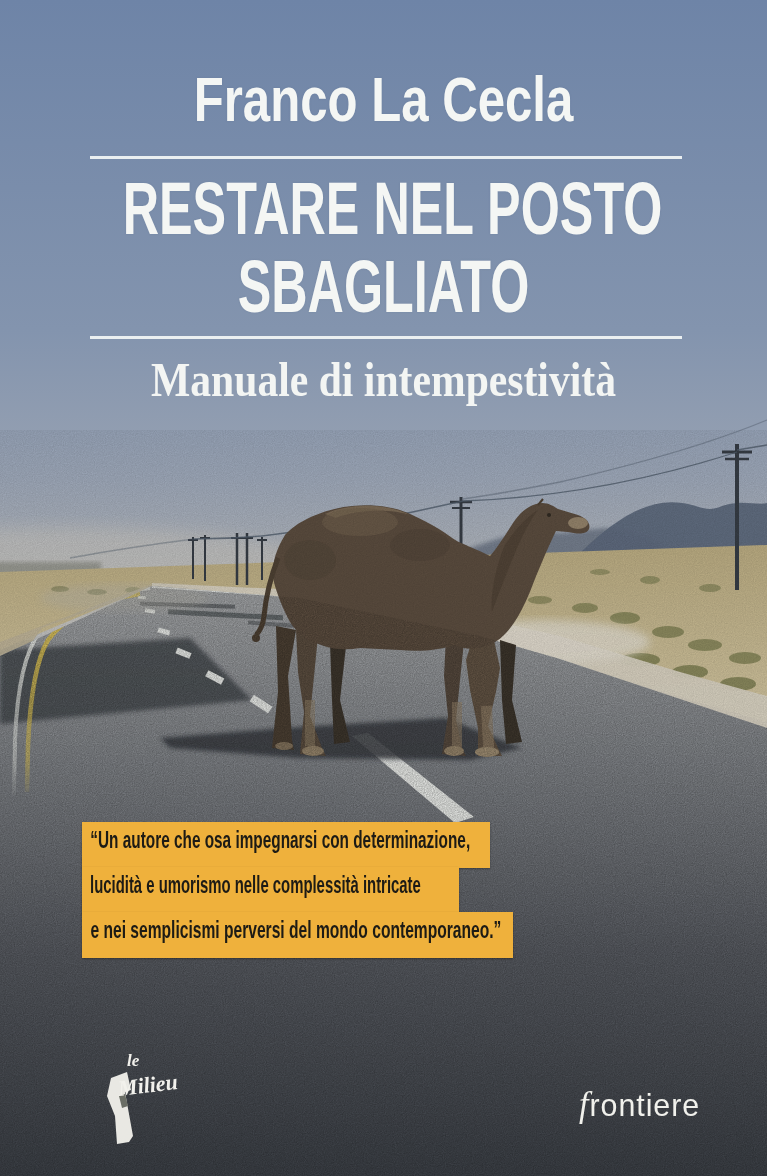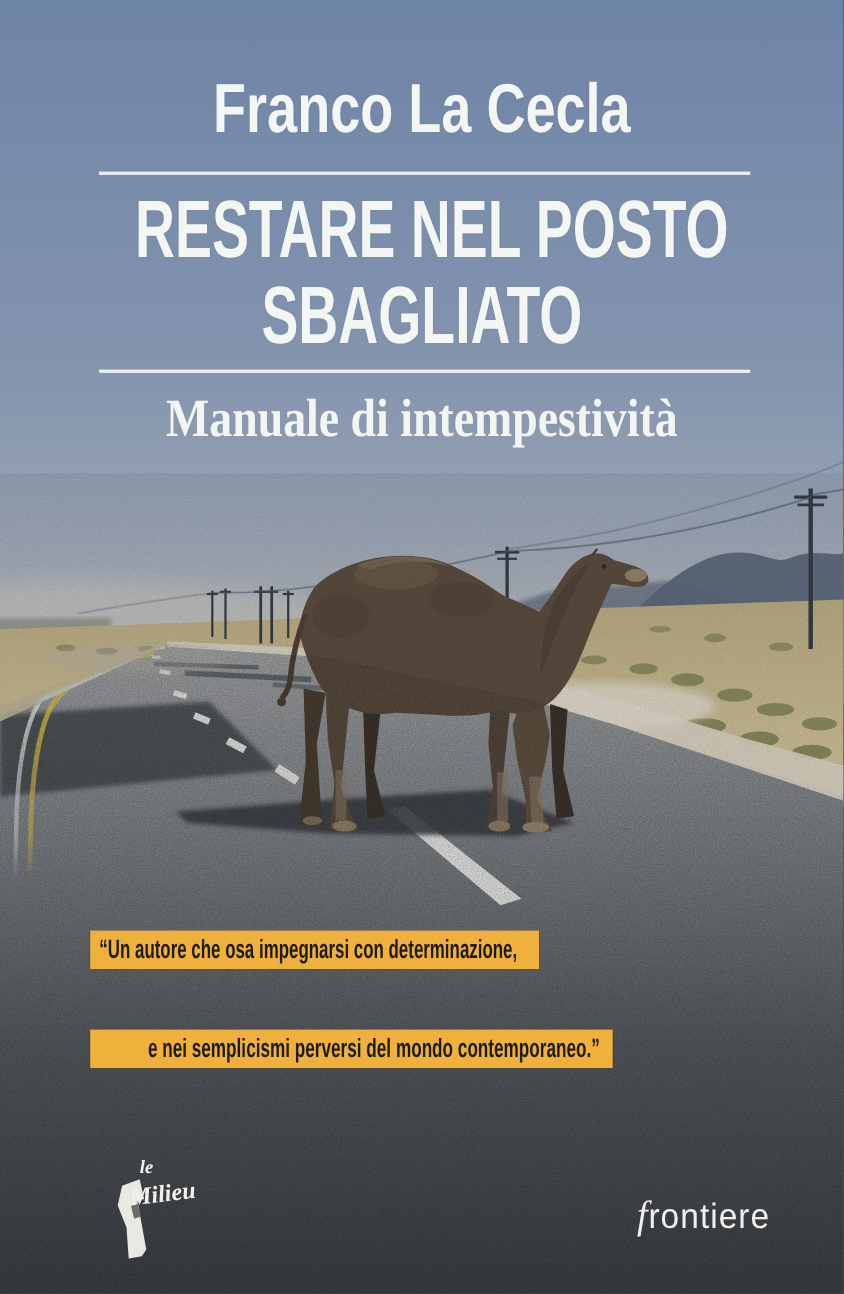--- a/index.html
+++ b/index.html
@@ -24,33 +24,32 @@
     transform:scaleX(.68);transform-origin:center;white-space:nowrap;
     text-shadow:0 0 2px rgba(90,110,140,.35);
   }
   .subtitle{
     left:0;right:0;top:352px;text-align:center;
     font-family:"Liberation Serif",serif;
     font-size:49px;line-height:56px;font-weight:bold;color:#f3f5f3;
     transform:scaleX(.85);transform-origin:center;white-space:nowrap;
   }
   .qbar{
-    position:absolute;left:82px;height:35px;background:#efb13c;z-index:2;
+    position:absolute;left:82px;height:46px;background:#efb13c;z-index:2;
     overflow:visible;white-space:nowrap;
     box-shadow:0 1px 2px rgba(0,0,0,.35);
-    margin-top:24px;
   }
   .qbar span{
     display:inline-block;padding-left:13px;line-height:35px;
     font-size:24px;font-weight:bold;color:#1d1b15;
     transform-origin:left center;white-space:nowrap;
   }
   .qb1{top:822px;width:408px;} .qb1 span{transform:scaleX(.64);}
   .qb2{top:867px;width:377px;} .qb2 span{transform:scaleX(.62);}
-  .qb3{top:912px;width:431px;padding-left:44px;} .qb3 span{transform:scaleX(.65);}
+  .qb3{top:912px;width:431px;} .qb3 span{transform:scaleX(.65);}
   .qb4{top:954px;width:131px;} .qb4 span{transform:scaleX(.84);}
   .lemilieu{left:89px;top:1044px;width:110px;height:108px;}
   .frontiere{
     left:579px;top:1086px;display:block;
     font-size:32px;line-height:36px;color:#f1f1ec;letter-spacing:1px;
     transform:scaleX(.95);transform-origin:left;
   }
   .frontiere::first-letter{
     font-family:"Liberation Serif",serif;font-style:italic;font-size:36px;
   }
@@ -282,20 +281,23 @@
     <div>SBAGLIATO</div>
   </div>
 
   <div class="rule rule2"></div>
 
   <div class="txt subtitle">Manuale di intempestività</div>
 
   <div class="qbar qb1">
     <span>“Un autore che osa impegnarsi con determinazione,</span>
   </div>
+  <div class="qbar qb2">
+    <span>lucidità e umorismo nelle complessità intricate</span>
+  </div>
   <div class="qbar qb3">
     <span>e nei semplicismi perversi del mondo contemporaneo.”</span>
   </div>
 
   <div class="txt lemilieu">
     <svg width="110" height="108" viewBox="0 0 110 108" xmlns="http://www.w3.org/2000/svg">
       <g fill="#f2f1ec">
 
         <path d="M22,34 L38,28 L42,46 L36,48 L44,92 L40,98 L28,100 L26,72 L18,52 Z" opacity=".95"></path>
         <path d="M30,52 L36,50 L39,62 L33,64 Z" fill="#6b6e66"></path>

